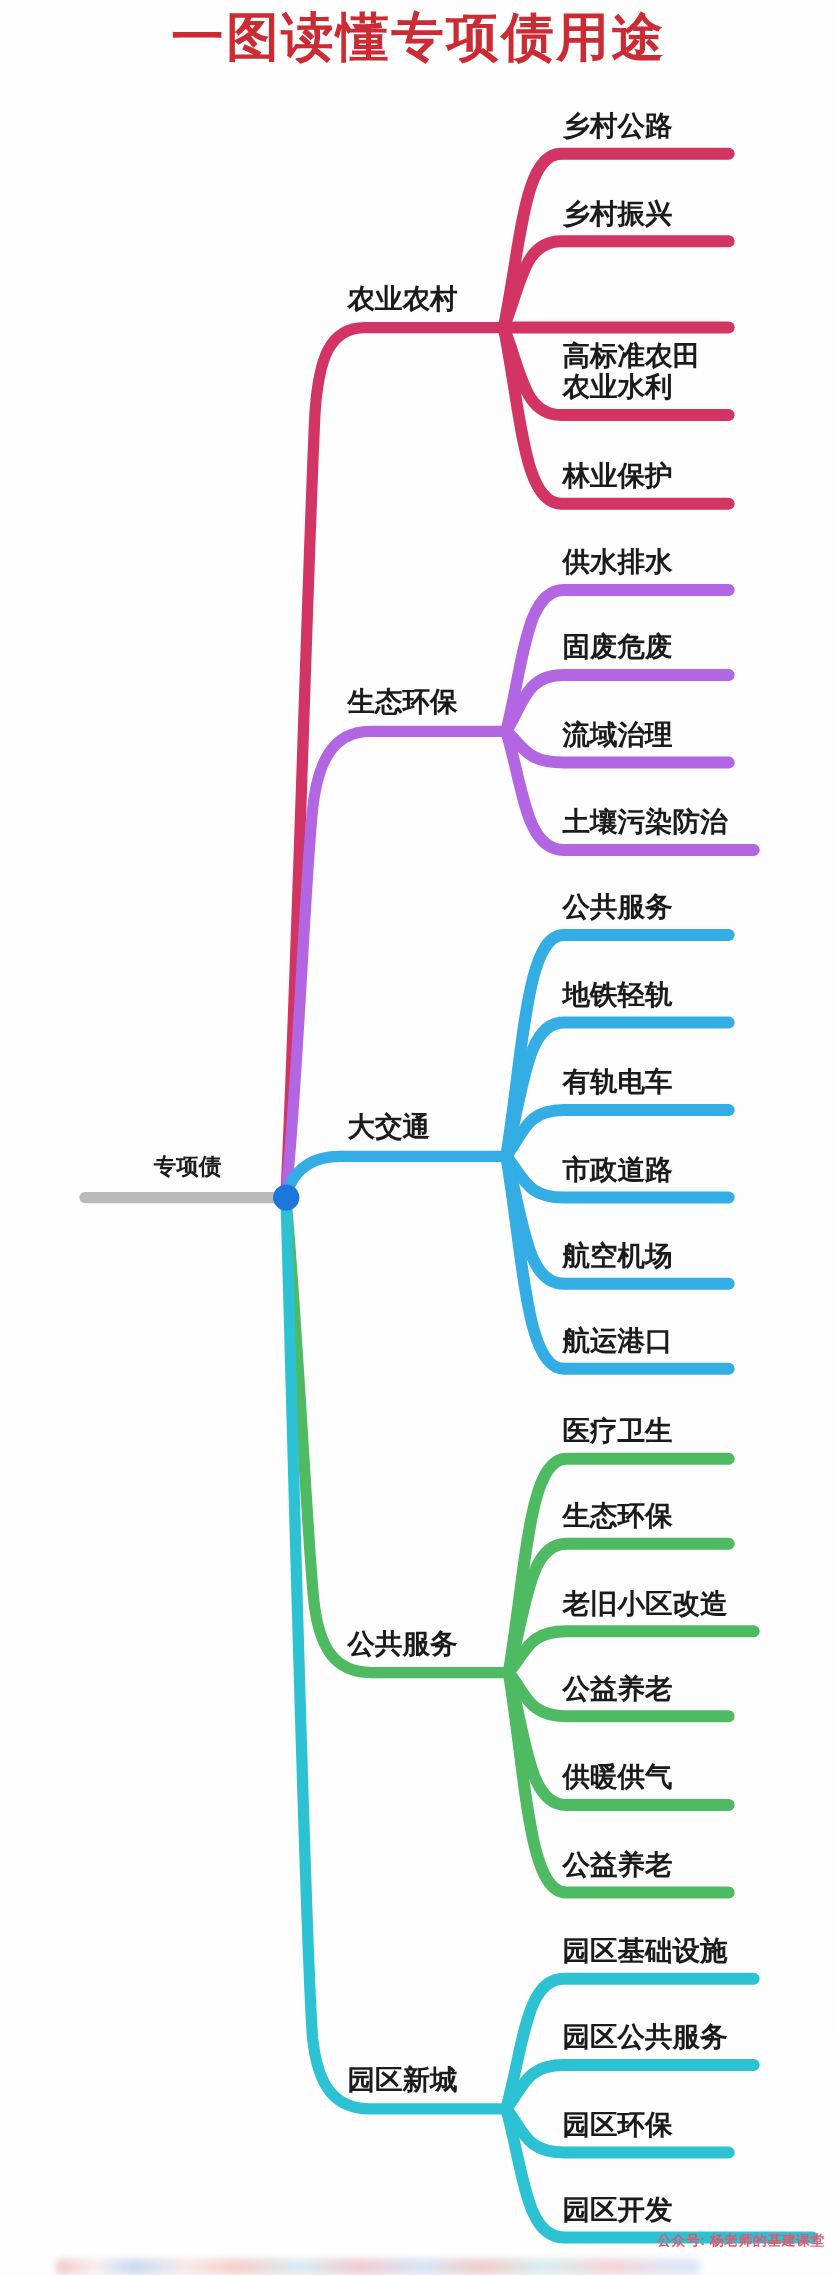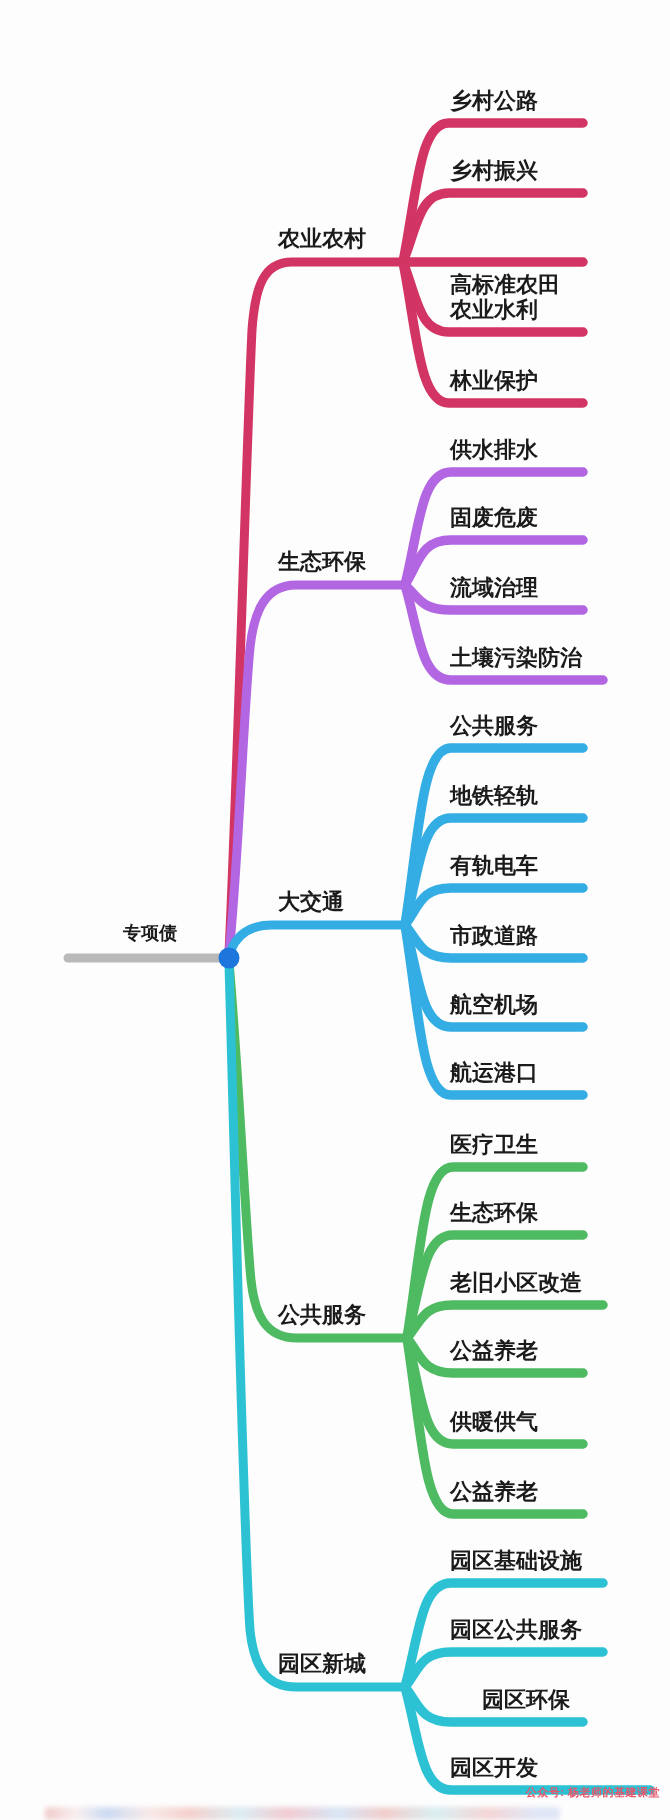--- a/index.html
+++ b/index.html
@@ -35,20 +35,21 @@
       rgba(210,70,60,.5) 66%,rgba(50,170,190,.35) 76%,
       rgba(220,80,80,.45) 86%,rgba(90,120,210,.35) 95%);
     filter:blur(2.5px);opacity:.5;border-radius:4px;
   }
 </style>
 </head>
 <body>
 
 <div class="canvas">
 
+  <div class="title" style="color: rgb(203, 43, 51);">一图读懂专项债用途</div>
 
   <svg id="mindmap" width="670" height="1820" viewBox="0 0 670 1820">
       <path d="M229,952 C237,790 247,430 252,330 C255,288 263,262 292,262 L403,262" stroke="#d23563" stroke-width="9" fill="none" stroke-linecap="round" stroke-linejoin="round"></path>
       <path d="M403,262 C417,192.5 419,123 449,123 L583,123" stroke="#d23563" stroke-width="9.5" fill="none" stroke-linecap="round" stroke-linejoin="round"></path>
       <path d="M403,262 C417,227.5 419,193 449,193 L583,193" stroke="#d23563" stroke-width="9.5" fill="none" stroke-linecap="round" stroke-linejoin="round"></path>
       <path d="M401,262 L583,262" stroke="#d23563" stroke-width="9.5" fill="none" stroke-linecap="round" stroke-linejoin="round"></path>
       <path d="M403,262 C417,297 419,332 449,332 L583,332" stroke="#d23563" stroke-width="9.5" fill="none" stroke-linecap="round" stroke-linejoin="round"></path>
       <path d="M403,262 C417,332.5 419,403 449,403 L583,403" stroke="#d23563" stroke-width="9.5" fill="none" stroke-linecap="round" stroke-linejoin="round"></path>
       <path d="M229,954 C238,868 244,706 250,648 C254,610 266,585 296,585 L405,585" stroke="#b266e2" stroke-width="9" fill="none" stroke-linecap="round" stroke-linejoin="round"></path>
       <path d="M405,585 C419,528.5 421,472 451,472 L583,472" stroke="#b266e2" stroke-width="9.5" fill="none" stroke-linecap="round" stroke-linejoin="round"></path>
@@ -99,21 +100,21 @@
       <div class="node-label" style="left: 278px; top: 890px;">大交通</div>
       <div class="node-label" style="left: 450px; top: 1133px;">医疗卫生</div>
       <div class="node-label" style="left: 450px; top: 1201px;">生态环保</div>
       <div class="node-label" style="left: 450px; top: 1271px;">老旧小区改造</div>
       <div class="node-label" style="left: 450px; top: 1339px;">公益养老</div>
       <div class="node-label" style="left: 450px; top: 1410px;">供暖供气</div>
       <div class="node-label" style="left: 450px; top: 1480px;">公益养老</div>
       <div class="node-label" style="left: 278px; top: 1303px;">公共服务</div>
       <div class="node-label" style="left: 450px; top: 1549px;">园区基础设施</div>
       <div class="node-label" style="left: 450px; top: 1618px;">园区公共服务</div>
-      <div class="node-label" style="left: 450px; top: 1688px; margin-left: 32px;">园区环保</div>
+      <div class="node-label" style="left: 450px; top: 1688px;">园区环保</div>
       <div class="node-label" style="left: 450px; top: 1756px;">园区开发</div>
       <div class="node-label" style="left: 278px; top: 1652px;">园区新城</div>
     </div>
 
   <div class="root-label">专项债</div>
 
   <div class="watermark" style="color: rgb(228, 86, 107);">公众号: 杨老师的基建课堂</div>
 
   <div class="cropped-row"></div>
 

